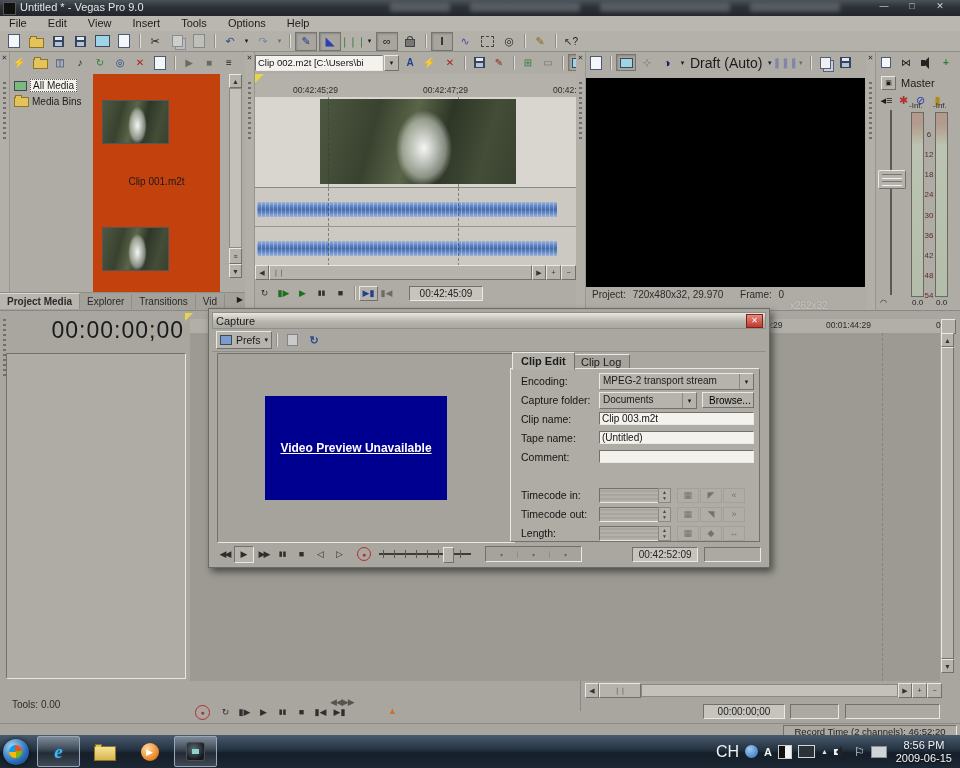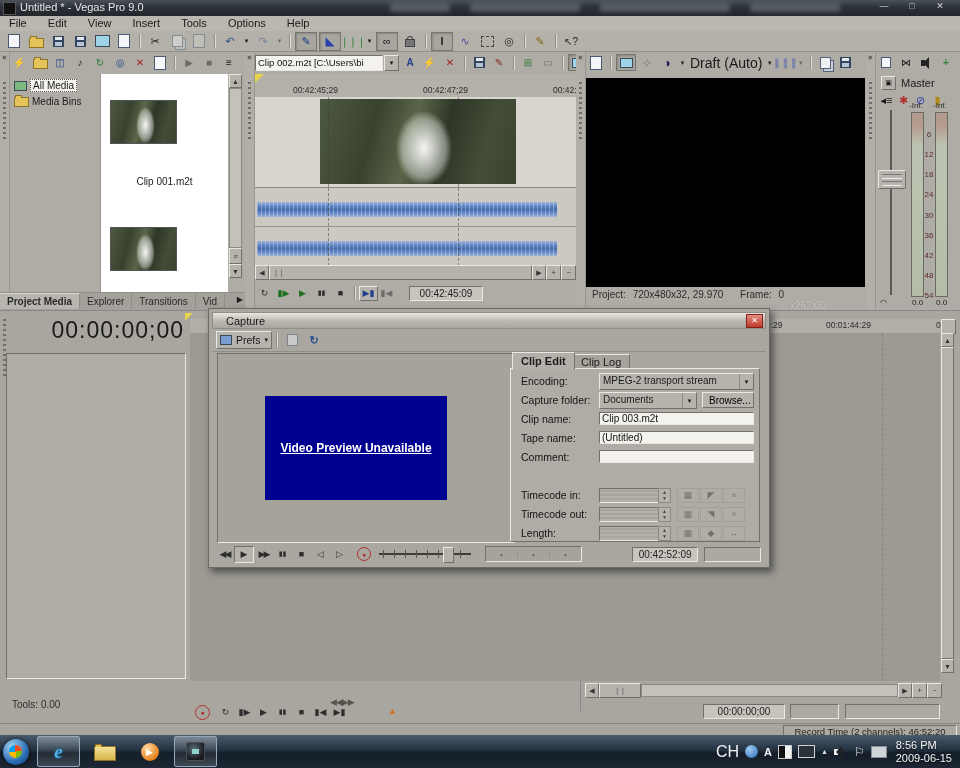--- a/index.html
+++ b/index.html
@@ -51,21 +51,21 @@
 
 .wave{background:repeating-linear-gradient(90deg,rgba(255,255,255,.30) 0 1px,rgba(255,255,255,0) 1px 4px),linear-gradient(180deg,#9db2d4,#5b82c4 30%,#476cab 50%,#5b82c4 70%,#9db2d4);border-radius:1px}
 .dashv{border-left:1px dashed rgba(55,55,55,.5)}
 .flag{width:0;height:0;border-left:9px solid #e8d44a;border-bottom:9px solid transparent}
 .rtick{position:absolute;top:1px;font-size:8.5px;color:#2c2c2c;white-space:nowrap}
 
 .sb{background:#b5b3ac;border:1px solid;border-color:#e9e8e3 #71706a #71706a #e9e8e3;display:flex;align-items:center;justify-content:center;font-size:7px;color:#333}
 .sbtrack{background:#c3c1b9;border:1px solid #8a8983}
 
 .capture{position:absolute;left:208px;top:308px;width:554px;height:252px;background:#a9a7a0;padding:3px;border:1px solid #6b6a64;box-shadow:3px 4px 7px rgba(0,0,0,.5);z-index:50}
-.cap-title{position:relative;height:15px;background:linear-gradient(#e8e6df,#b9b7b0 55%,#a8a69f);border:1px solid #8f8e88;display:flex;align-items:center;padding:0 13px;font-size:11px;color:#1c1c1c}
+.cap-title{position:relative;height:15px;background:linear-gradient(#e8e6df,#b9b7b0 55%,#a8a69f);border:1px solid #8f8e88;display:flex;align-items:center;padding:0 3px;font-size:11px;color:#1c1c1c}
 .cap-close{position:absolute;right:2px;top:1px;width:15px;height:12px;background:linear-gradient(#e48b80,#c0392b);border:1px solid #7e241a;color:#fff;font-size:8px;line-height:11px;text-align:center}
 .crow{position:absolute;left:0;width:100%;height:17px}
 .clabel{position:absolute;left:10px;top:2px;font-size:10.5px;color:#141414}
 .cselect{position:absolute;top:0;height:15px;background:#b5b3ac;border:1px solid;border-color:#e9e8e3 #71706a #71706a #e9e8e3;display:flex}
 .selval{flex:1;font-size:10px;padding:1px 3px;white-space:nowrap;overflow:hidden}
 .selbtn{width:13px;border-left:1px solid #8a8983;display:flex;align-items:center;justify-content:center;font-size:7px}
 .spinbox{position:absolute;top:1px;height:13px;background:repeating-linear-gradient(0deg,#b3b1a9 0 2px,#a7a59e 2px 4px);border:1px solid;border-color:#71706a #e9e8e3 #e9e8e3 #71706a}
 .spud{position:absolute;top:1px;width:11px;height:13px;font-size:5px;line-height:6px;text-align:center;color:#444;background:#b5b3ac;border:1px solid #8a8983}
 .sgl{position:absolute;top:1px;width:20px;height:13px;text-align:center;font-size:9px;line-height:13px;color:#3a3a3a;opacity:.5;background:#b0aea6;border:1px solid #98968f}
 .ctab{position:absolute;height:16px;line-height:16px;padding:0 8px;font-size:11px;border:1px solid;border-color:#e9e8e3 #71706a transparent #e9e8e3;background:#aeaca4}
@@ -73,21 +73,21 @@
 
 .bigtime{font-size:23px;color:#1a1a1a;letter-spacing:1px}
 
 .taskbar{position:absolute;left:0;top:735px;width:960px;height:33px;background:linear-gradient(#4a5b6e,#243240 45%,#151e29 55%,#1c2834);z-index:100;display:flex;align-items:center}
 .orb{position:relative;width:26px;height:26px;margin:0 6px 0 3px;border-radius:50%;background:radial-gradient(circle at 35% 30%,#a6d4f2,#2a6db5 60%,#113a68);box-shadow:0 0 4px rgba(0,0,0,.7);flex:none}
 .orbflag{position:absolute;left:6px;top:6px;width:13px;height:13px;border-radius:50%;background:conic-gradient(#f25022 0 25%,#7fba00 0 50%,#ffb900 0 75%,#00a4ef 0);filter:blur(.6px)}
 .slot{width:41px;height:29px;margin:0 2px;display:flex;align-items:center;justify-content:center;border-radius:2px;flex:none}
 .slot.active{border:1px solid #93a8bd;background:linear-gradient(rgba(255,255,255,.30),rgba(255,255,255,.06) 55%,rgba(255,255,255,.16))}
 .tray{position:absolute;right:0;top:0;height:33px;display:flex;align-items:center;color:#f0f2f4}
 .tri{margin:0 3px;display:flex;align-items:center;justify-content:center;font-size:10px;flex:none}
-.clock{text-align:left;font-size:11px;line-height:13px;margin:0 8px 0 6px;color:#f4f6f8;text-shadow:0 1px 2px rgba(0,0,0,.8)}
+.clock{text-align:center;font-size:11px;line-height:13px;margin:0 8px 0 6px;color:#f4f6f8;text-shadow:0 1px 2px rgba(0,0,0,.8)}
 </style>
 </head>
 <body>
 
 <div class="screen">
 
   <div class="abs titlebar flex">
     <span class="abs" style="left:3px;top:2px;width:11px;height:11px;background:#111;border:1px solid #555"></span>
     <span class="abs" style="left:20px;top:1px;font-size:11px">Untitled * - Vegas Pro 9.0</span>
     <span class="smudge" style="left:390px;width:60px"></span>
@@ -191,21 +191,21 @@
       <div class="treeitem" style="margin:4px 0 0 4px">
         <i class="sh-screen" style="width:11px;height:8px;background:#7db87d;margin-right:3px"></i>
         <span style="background:#f4f3ee;border:1px dotted #555;padding:0 2px;font-size:10px">All Media</span>
       </div>
       <div class="treeitem" style="margin:1px 0 0 4px">
         <i class="sh-folder" style="margin:0 3px 0 0"></i>
         <span style="font-size:10px">Media Bins</span>
       </div>
     </div>
 
-    <div class="abs" style="left:101px;top:22px;width:127px;height:248px;background:#ffffff">
+    <div class="abs" style="left:93px;top:22px;width:127px;height:248px;background:#c2410c">
       <div class="abs waterfall" style="left:9px;top:26px;width:65px;height:42px;border:1px solid #555"></div>
       <div class="abs" style="left:0;top:102px;width:127px;text-align:center;font-size:10px">Clip 001.m2t</div>
       <div class="abs waterfall" style="left:9px;top:153px;width:65px;height:42px;border:1px solid #555"></div>
     </div>
 
     <div class="abs" style="left:229px;top:22px;width:13px;height:198px">
       <div class="sb" style="height:12px">▲</div>
       <div class="sbtrack" style="height:158px"></div>
       <div class="sb" style="height:14px">≡</div>
       <div class="sb" style="height:12px">▼</div>

